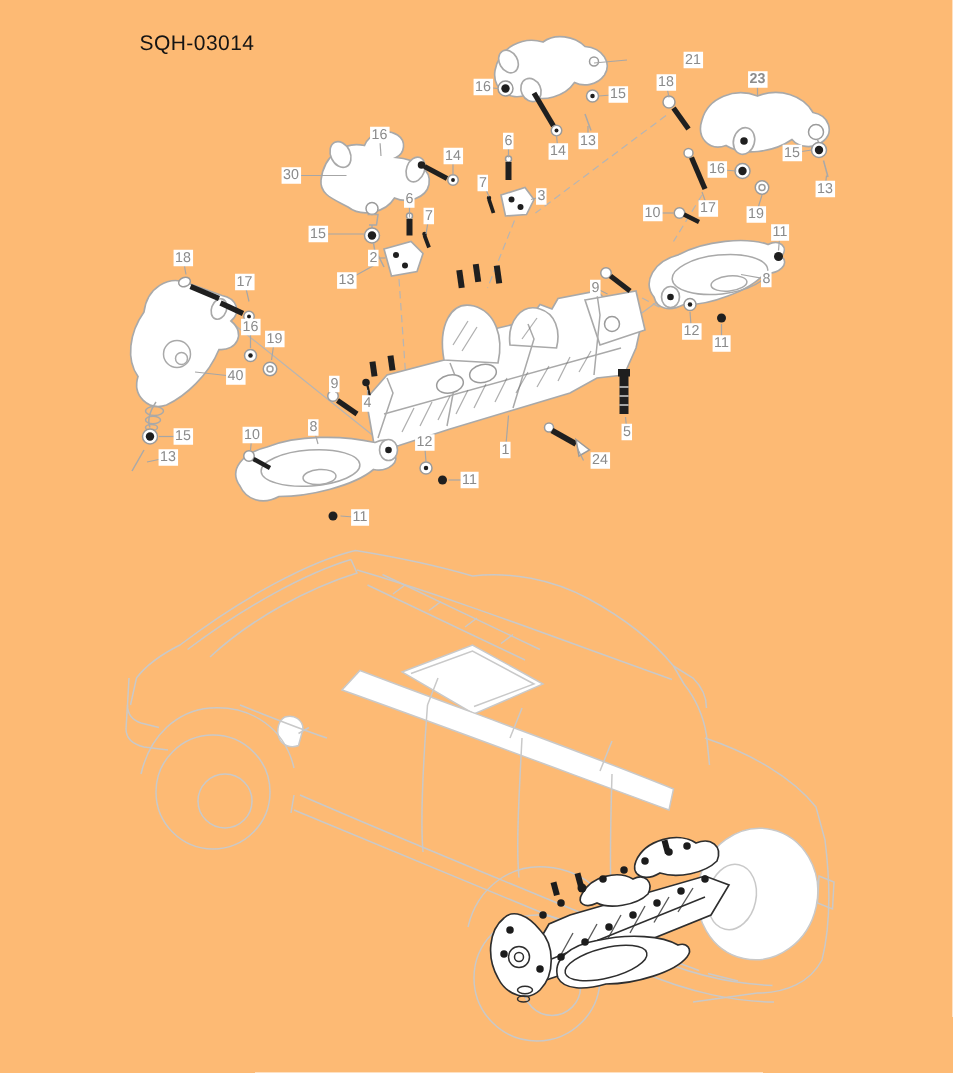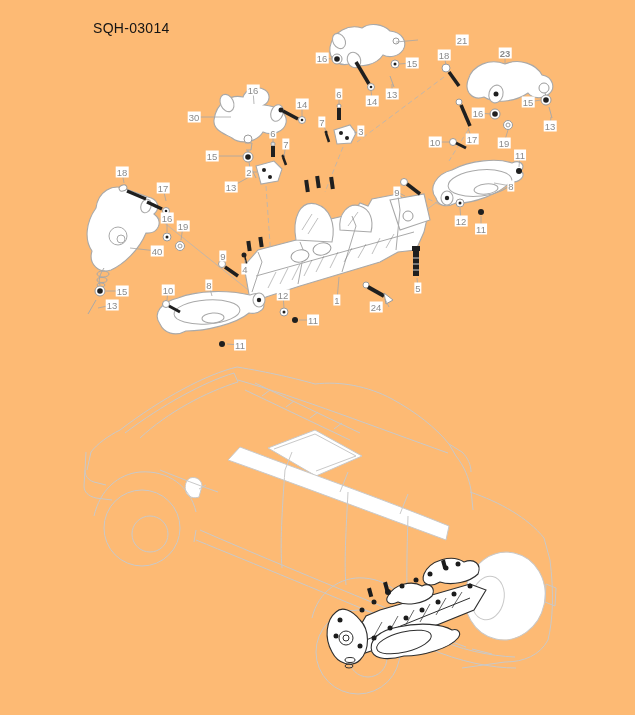--- a/index.html
+++ b/index.html
@@ -408,16 +408,16 @@
     <div class="callout" style="left: 122px; top: 291px;">15</div>
     <div class="callout" style="left: 112px; top: 305px;">13</div>
     <div class="callout" style="left: 223px; top: 256px;">9</div>
     <div class="callout" style="left: 245px; top: 269px;">4</div>
     <div class="callout" style="left: 209px; top: 285px;">8</div>
     <div class="callout" style="left: 168px; top: 290px;">10</div>
     <div class="callout" style="left: 283px; top: 295px;">12</div>
     <div class="callout" style="left: 313px; top: 320px;">11</div>
     <div class="callout" style="left: 240px; top: 345px;">11</div>
     <div class="callout" style="left: 337px; top: 300px;">1</div>
-    <div class="callout" style="left: 376px; top: 307px;">24</div>
+    <div class="callout" style="left: 400px; top: 307px;">24</div>
     <div class="callout" style="left: 418px; top: 288px;">5</div>
     <div class="callout" style="left: 397px; top: 192px;">9</div>
   </div>
 
 </body></html>

